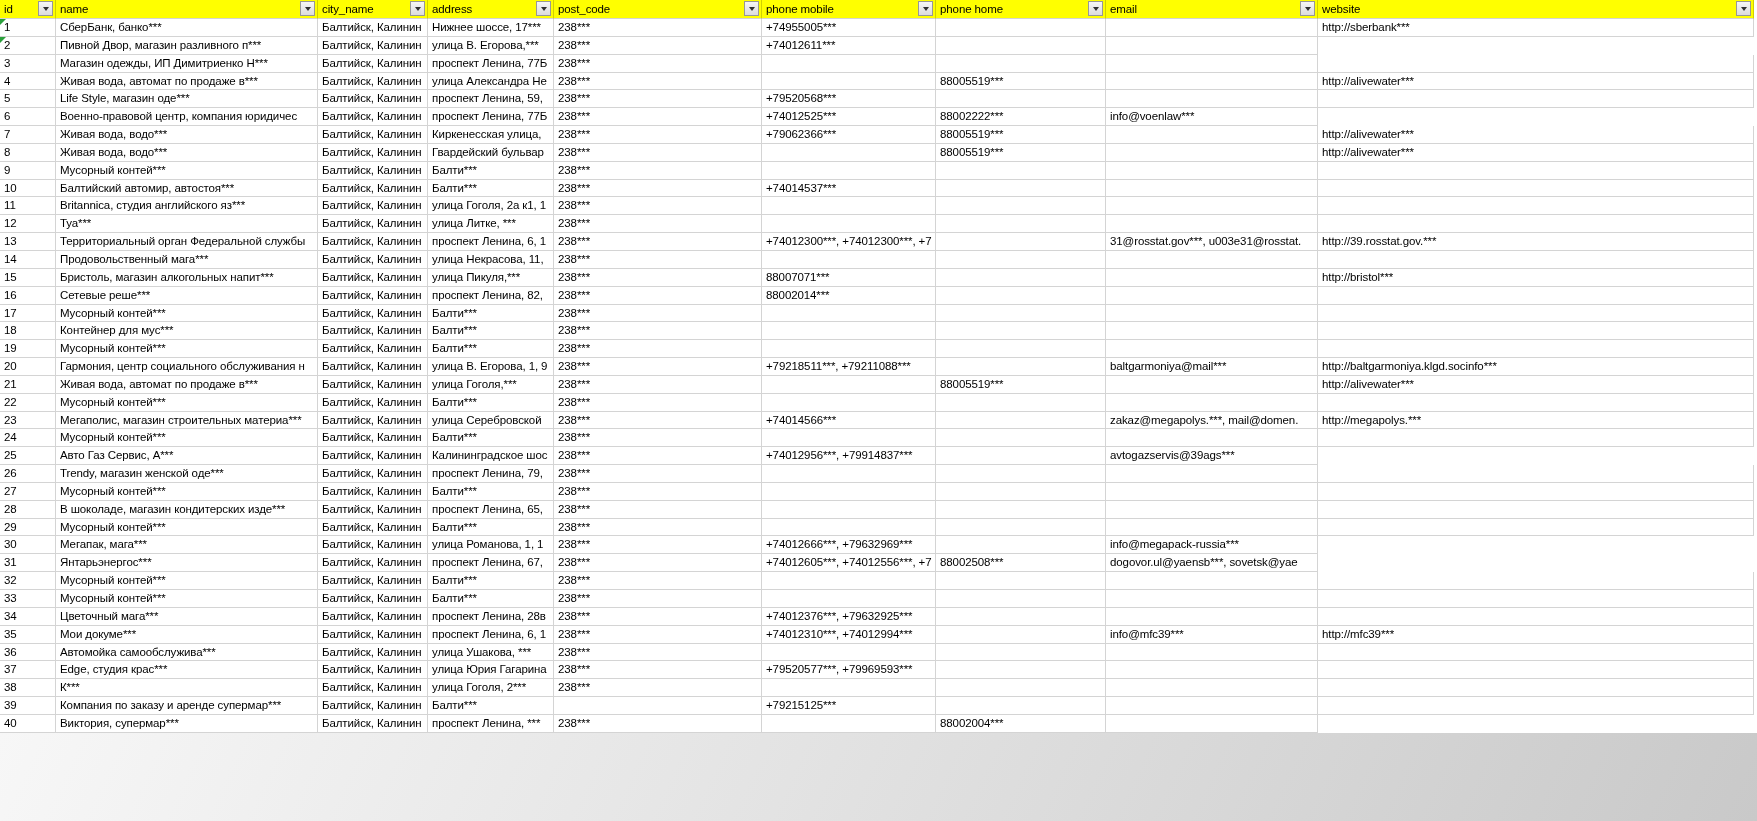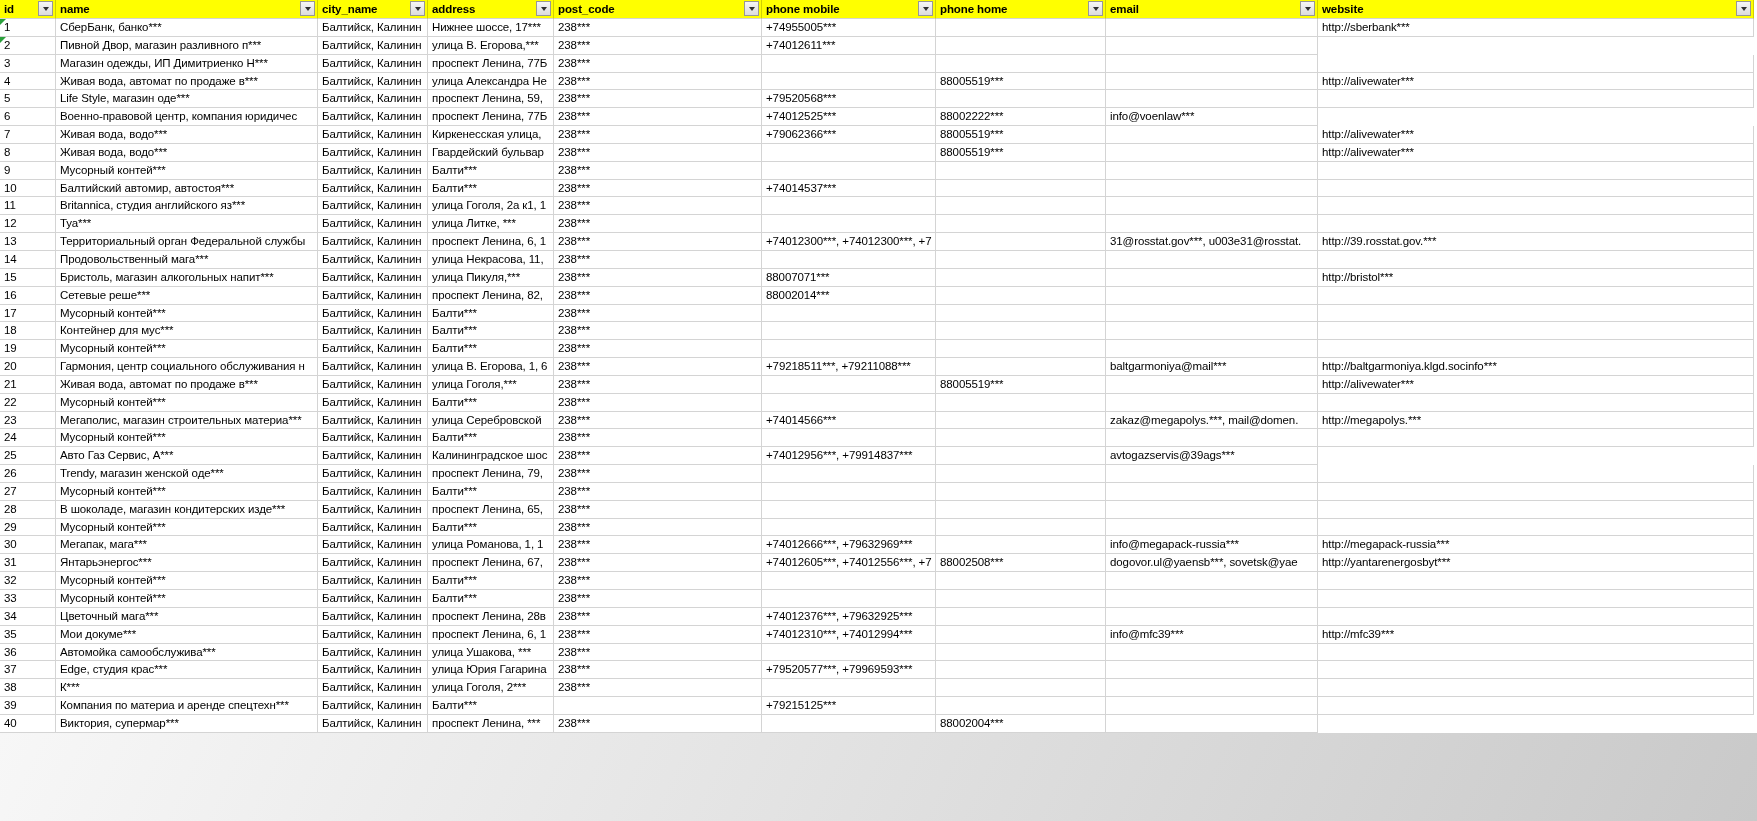--- a/index.html
+++ b/index.html
@@ -23,21 +23,21 @@
   }
   .header-row{height:19px;}
   .hcell{
     position:relative;
     box-sizing:border-box;
     background:#ffff00;
     border-right:1px solid rgba(0,0,0,0.18);
     border-bottom:1px solid #d4d4d4;
     line-height:18px;
     padding-left:4px;
-    font-weight:700;
+    font-weight:400;
     overflow:hidden;
     white-space:nowrap;
   }
   .filter-btn{
     position:absolute;
     top:1px;right:2px;
     width:15px;height:15px;
     box-sizing:border-box;
     background:linear-gradient(#f6f6f6,#dcdcdc);
     border:1px solid #979797;
@@ -343,21 +343,21 @@
         <div class="cell">238***</div>
         <div class="cell"></div>
         <div class="cell"></div>
         <div class="cell"></div>
         <div class="cell"></div>
       </div>
       <div class="row">
         <div class="cell">20</div>
         <div class="cell">Гармония, центр социального обслуживания н</div>
         <div class="cell">Балтийск, Калинин</div>
-        <div class="cell">улица В. Егорова, 1, 6</div>
+        <div class="cell">улица В. Егорова, 1, 9</div>
         <div class="cell">238***</div>
         <div class="cell">+79218511***, +79211088***</div>
         <div class="cell"></div>
         <div class="cell">baltgarmoniya@mail***</div>
         <div class="cell">http://baltgarmoniya.klgd.socinfo***</div>
       </div>
       <div class="row">
         <div class="cell">21</div>
         <div class="cell">Живая вода, автомат по продаже в***</div>
         <div class="cell">Балтийск, Калинин</div>
@@ -457,32 +457,30 @@
       </div>
       <div class="row">
         <div class="cell">30</div>
         <div class="cell">Мегапак, мага***</div>
         <div class="cell">Балтийск, Калинин</div>
         <div class="cell">улица Романова, 1, 1</div>
         <div class="cell">238***</div>
         <div class="cell">+74012666***, +79632969***</div>
         <div class="cell"></div>
         <div class="cell">info@megapack-russia***</div>
-        <div class="cell">http://megapack-russia***</div>
       </div>
       <div class="row">
         <div class="cell">31</div>
         <div class="cell">Янтарьэнергос***</div>
         <div class="cell">Балтийск, Калинин</div>
         <div class="cell">проспект Ленина, 67,</div>
         <div class="cell">238***</div>
         <div class="cell">+74012605***, +74012556***, +7</div>
         <div class="cell">88002508***</div>
         <div class="cell">dogovor.ul@yaensb***, sovetsk@yae</div>
-        <div class="cell">http://yantarenergosbyt***</div>
       </div>
       <div class="row">
         <div class="cell">32</div>
         <div class="cell">Мусорный контей***</div>
         <div class="cell">Балтийск, Калинин</div>
         <div class="cell">Балти***</div>
         <div class="cell">238***</div>
         <div class="cell"></div>
         <div class="cell"></div>
         <div class="cell"></div>
@@ -549,21 +547,21 @@
         <div class="cell">Балтийск, Калинин</div>
         <div class="cell">улица Гоголя, 2***</div>
         <div class="cell">238***</div>
         <div class="cell"></div>
         <div class="cell"></div>
         <div class="cell"></div>
         <div class="cell"></div>
       </div>
       <div class="row">
         <div class="cell">39</div>
-        <div class="cell">Компания по материа и аренде спецтехн***</div>
+        <div class="cell">Компания по заказу и аренде супермар***</div>
         <div class="cell">Балтийск, Калинин</div>
         <div class="cell">Балти***</div>
         <div class="cell"></div>
         <div class="cell">+79215125***</div>
         <div class="cell"></div>
         <div class="cell"></div>
         <div class="cell"></div>
       </div>
       <div class="row">
         <div class="cell">40</div>

